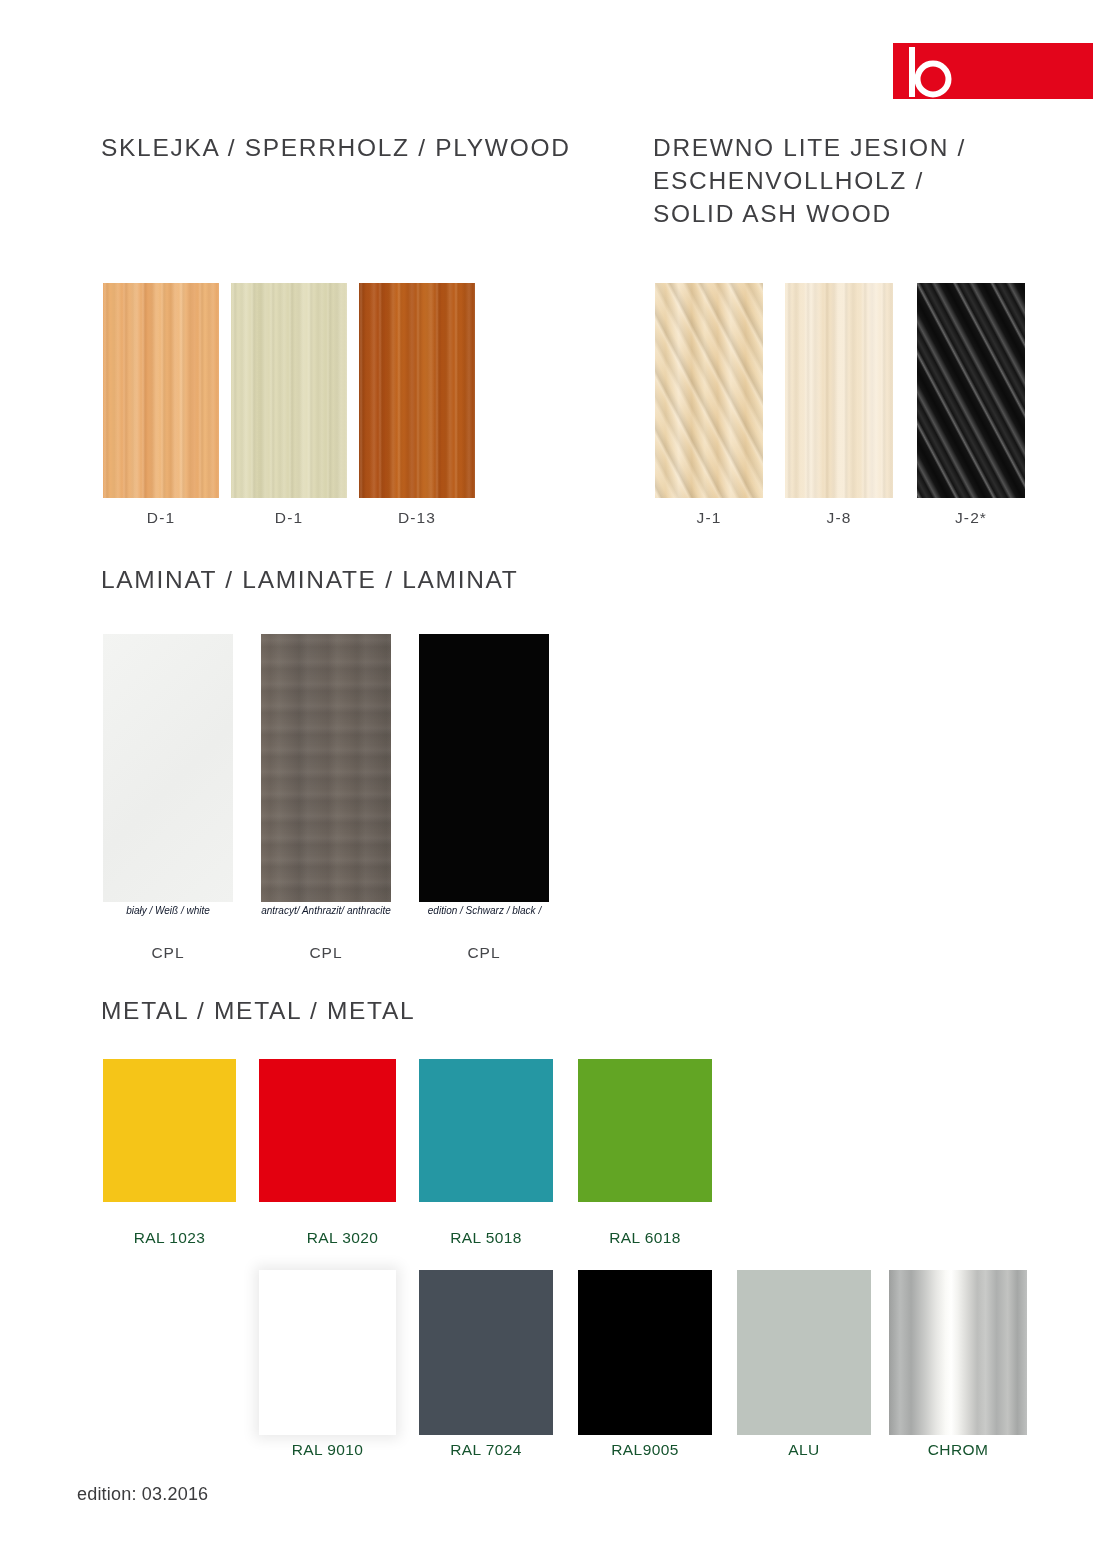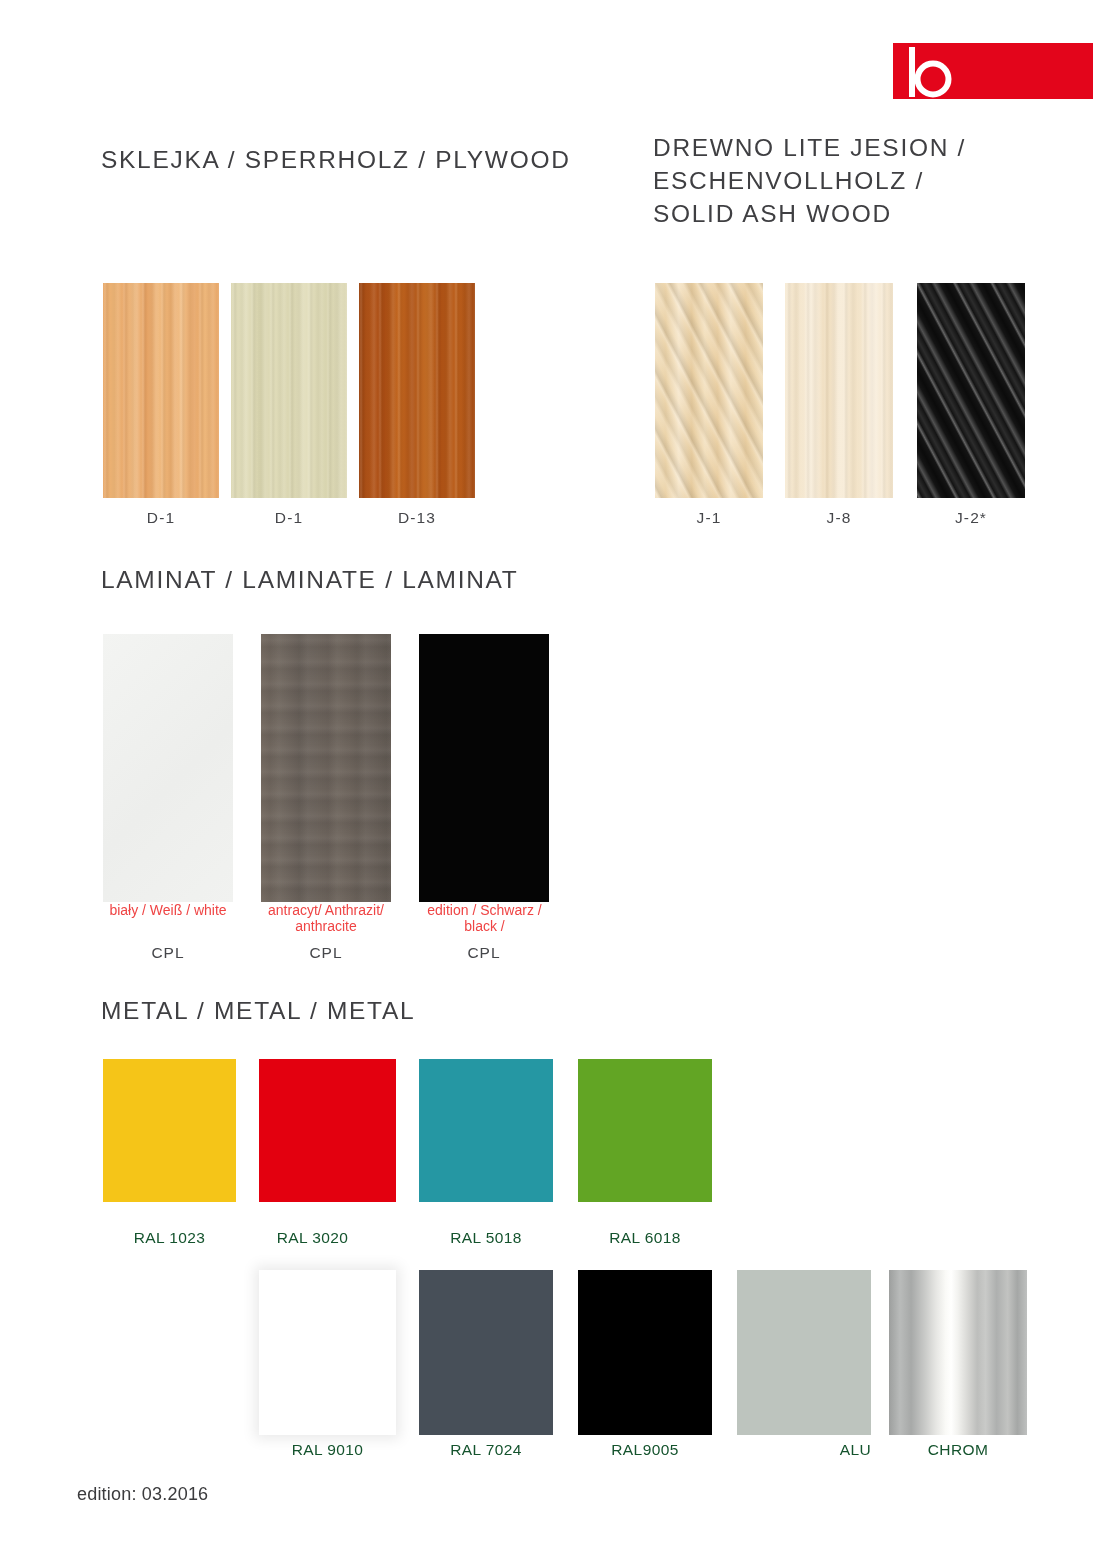--- a/index.html
+++ b/index.html
@@ -33,39 +33,40 @@
   
   .heading {
     position: absolute;
     color: #3f3f42;
     font-size: 24.5px;
     letter-spacing: 1.7px;
     font-weight: 400;
     line-height: 33px;
     white-space: pre-line;
   }
-  #h-plywood { left: 101px; top: 131px; margin-top: 12px; }
+  #h-plywood { left: 101px; top: 131px; }
   #h-ash     { left: 653px; top: 131px; }
   #h-laminate{ left: 101px; top: 563px; }
   #h-metal   { left: 101px; top: 994px; }
 
   
   .code-label {
     position: absolute;
     text-align: center;
     color: #45464a;
     font-size: 15.5px;
     letter-spacing: 1.1px;
   }
   .sub-label {
     position: absolute;
     text-align: center;
-    color: #ef4444;
-    font-size: 14px;
+    color: #0f172a;
+    font-size: 10px;
     line-height: 15.5px;
+    font-style: italic;
   }
   .cpl-label {
     position: absolute;
     text-align: center;
     color: #45464a;
     font-size: 15.5px;
     letter-spacing: 1px;
   }
   .ral-label {
     position: absolute;
@@ -277,29 +278,29 @@
 <div class="cpl-label" style="left:103px; top:944px; width:130px;">CPL</div>
 <div class="cpl-label" style="left:261px; top:944px; width:130px;">CPL</div>
 <div class="cpl-label" style="left:419px; top:944px; width:130px;">CPL</div>
 
 <div class="swatch metal-r1" id="sw-ral1023"></div>
 <div class="swatch metal-r1" id="sw-ral3020"></div>
 <div class="swatch metal-r1" id="sw-ral5018"></div>
 <div class="swatch metal-r1" id="sw-ral6018"></div>
 
 <div class="ral-label" style="left:103px; top:1229px; width:133px;">RAL 1023</div>
-<div class="ral-label" style="left:244px; top:1229px; width:137px;">RAL 3020</div>
+<div class="ral-label" style="left:274px; top:1229px; width:137px;">RAL 3020</div>
 <div class="ral-label" style="left:419px; top:1229px; width:134px;">RAL 5018</div>
 <div class="ral-label" style="left:578px; top:1229px; width:134px;">RAL 6018</div>
 
 <div class="swatch metal-r2" id="sw-ral9010"></div>
 <div class="swatch metal-r2" id="sw-ral7024"></div>
 <div class="swatch metal-r2" id="sw-ral9005"></div>
 <div class="swatch metal-r2" id="sw-alu"></div>
 <div class="swatch metal-r2" id="sw-chrom"></div>
 
 <div class="ral-label" style="left:259px; top:1441px; width:137px;">RAL 9010</div>
 <div class="ral-label" style="left:419px; top:1441px; width:134px;">RAL 7024</div>
 <div class="ral-label" style="left:578px; top:1441px; width:134px;">RAL9005</div>
-<div class="ral-label" style="left:737px; top:1441px; width:134px;text-align:right;">ALU</div>
+<div class="ral-label" style="left:737px; top:1441px; width:134px;">ALU</div>
 <div class="ral-label" style="left:889px; top:1441px; width:138px;">CHROM</div>
 
 <div id="footer-edition">edition: 03.2016</div>
 
 </body></html>

